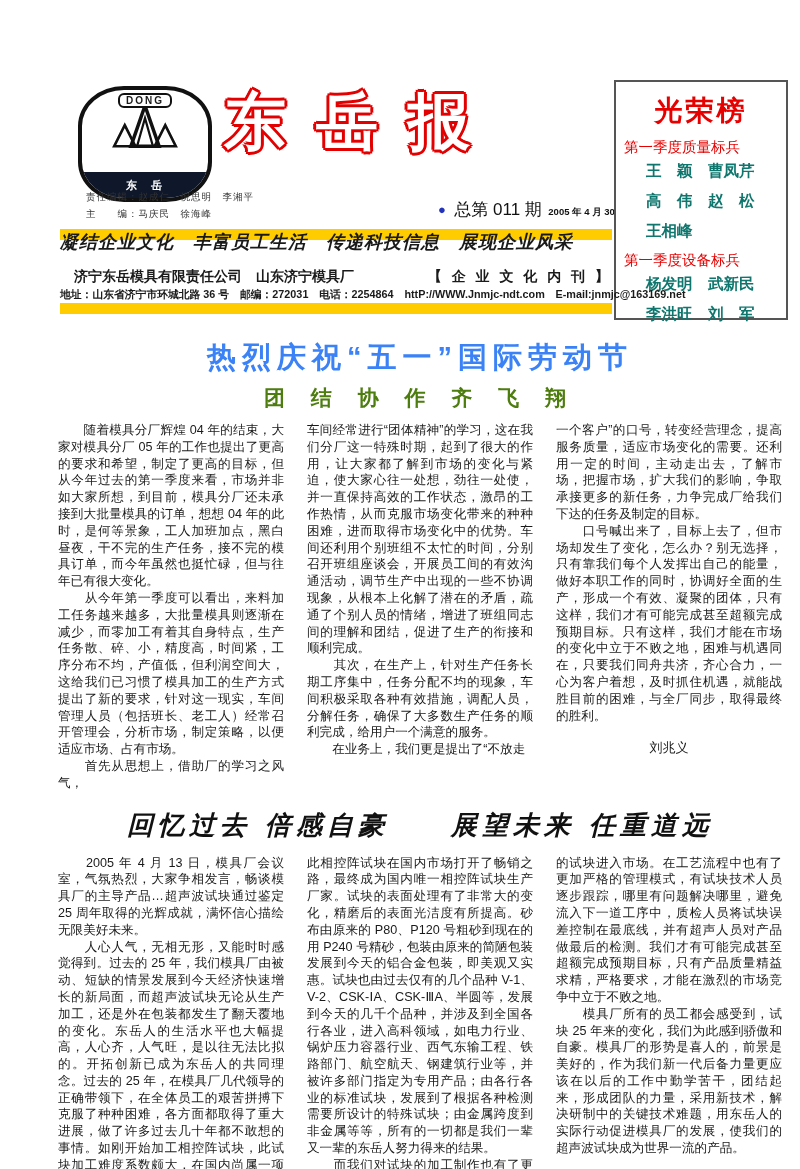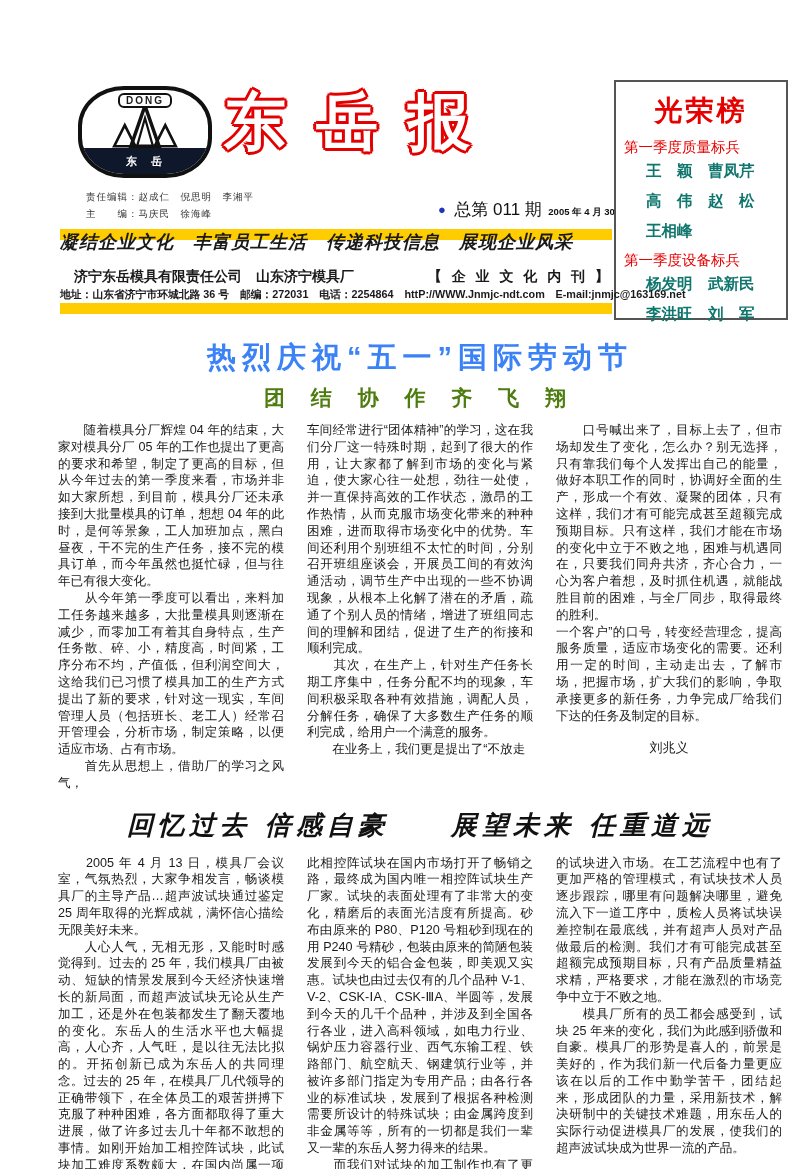--- a/index.html
+++ b/index.html
@@ -3,21 +3,21 @@
 <meta charset="utf-8">
 <style>
   * { margin:0; padding:0; box-sizing:border-box; }
   body { background:#888; font-family:"Liberation Sans","DejaVu Sans",sans-serif; }
   .page { position:relative; width:800px; height:1169px; margin:0 auto; background:#ffffff; overflow:hidden; color:#1a1a1a; }
 
   
   .header { position:relative; height:330px; }
 
   .logo { position:absolute; left:78px; top:86px; width:134px; height:96px; }
-  .logo-oval { position:relative; width:134px; height:92px; border:4px solid #111; border-radius:46px/40px; overflow:hidden; background:#fff; display:flex; flex-direction:column; }
+  .logo-oval { position:relative; width:134px; height:116px; border:4px solid #111; border-radius:46px/40px; overflow:hidden; background:#fff; display:flex; flex-direction:column; }
   .logo-dong { position:absolute; top:3px; left:50%; transform:translateX(-50%); background:#fff; border:2px solid #111; border-radius:6px; font-size:10px; font-weight:bold; letter-spacing:2px; padding:0 6px; z-index:3; }
   .logo-mountains { margin-top:14px; width:100%; height:44px; }
   .logo-band { position:absolute; bottom:0; left:0; right:0; height:26px; background:#0f172a; color:#fff; font-weight:bold; font-size:11px; letter-spacing:14px; text-align:center; line-height:26px; padding-left:12px; }
 
   .np-title { position:absolute; left:224px; top:80px; font-family:"DejaVu Sans",sans-serif; font-size:62px; font-weight:bold; letter-spacing:30px; white-space:nowrap; color:#fff;
     text-shadow:-2px -2px 0 #e30000, 2px -2px 0 #e30000, -2px 2px 0 #e30000, 2px 2px 0 #e30000, -3px 0 0 #e30000, 3px 0 0 #e30000, 0 -3px 0 #e30000, 0 3px 0 #e30000; }
 
   .editors { position:absolute; left:86px; top:188px; font-size:9.5px; color:#333; line-height:17px; letter-spacing:1px; }
 
   .issue { position:absolute; left:438px; top:198px; white-space:nowrap; }
@@ -122,22 +122,22 @@
           <p class="para">　　从今年第一季度可以看出，来料加工任务越来越多，大批量模具则逐渐在减少，而零加工有着其自身特点，生产任务散、碎、小，精度高，时间紧，工序分布不均，产值低，但利润空间大，这给我们已习惯了模具加工的生产方式提出了新的要求，针对这一现实，车间管理人员（包括班长、老工人）经常召开管理会，分析市场，制定策略，以便适应市场、占有市场。</p>
           <p class="para">　　首先从思想上，借助厂的学习之风气，</p>
         </div>
       <div class="col">
           <p class="para">车间经常进行“团体精神”的学习，这在我们分厂这一特殊时期，起到了很大的作用，让大家都了解到市场的变化与紧迫，使大家心往一处想，劲往一处使，并一直保持高效的工作状态，激昂的工作热情，从而克服市场变化带来的种种困难，进而取得市场变化中的优势。车间还利用个别班组不太忙的时间，分别召开班组座谈会，开展员工间的有效沟通活动，调节生产中出现的一些不协调现象，从根本上化解了潜在的矛盾，疏通了个别人员的情绪，增进了班组同志间的理解和团结，促进了生产的衔接和顺利完成。</p>
           <p class="para">　　其次，在生产上，针对生产任务长期工序集中，任务分配不均的现象，车间积极采取各种有效措施，调配人员，分解任务，确保了大多数生产任务的顺利完成，给用户一个满意的服务。</p>
           <p class="para">　　在业务上，我们更是提出了“不放走</p>
         </div>
       <div class="col">
         <div>
+            <p class="para">一个客户”的口号，转变经营理念，提高服务质量，适应市场变化的需要。还利用一定的时间，主动走出去，了解市场，把握市场，扩大我们的影响，争取承接更多的新任务，力争完成厂给我们下达的任务及制定的目标。</p>
             <p class="para">　　口号喊出来了，目标上去了，但市场却发生了变化，怎么办？别无选择，只有靠我们每个人发挥出自己的能量，做好本职工作的同时，协调好全面的生产，形成一个有效、凝聚的团体，只有这样，我们才有可能完成甚至超额完成预期目标。只有这样，我们才能在市场的变化中立于不败之地，困难与机遇同在，只要我们同舟共济，齐心合力，一心为客户着想，及时抓住机遇，就能战胜目前的困难，与全厂同步，取得最终的胜利。</p>
-            <p class="para">一个客户”的口号，转变经营理念，提高服务质量，适应市场变化的需要。还利用一定的时间，主动走出去，了解市场，把握市场，扩大我们的影响，争取承接更多的新任务，力争完成厂给我们下达的任务及制定的目标。</p>
           </div>
         <div class="sig">刘兆义</div>
       </div>
     </div>
 
     <h3 class="a2-title">
       <span>回忆过去 倍感自豪</span>
       <span>展望未来 任重道远</span>
     </h3>
 

